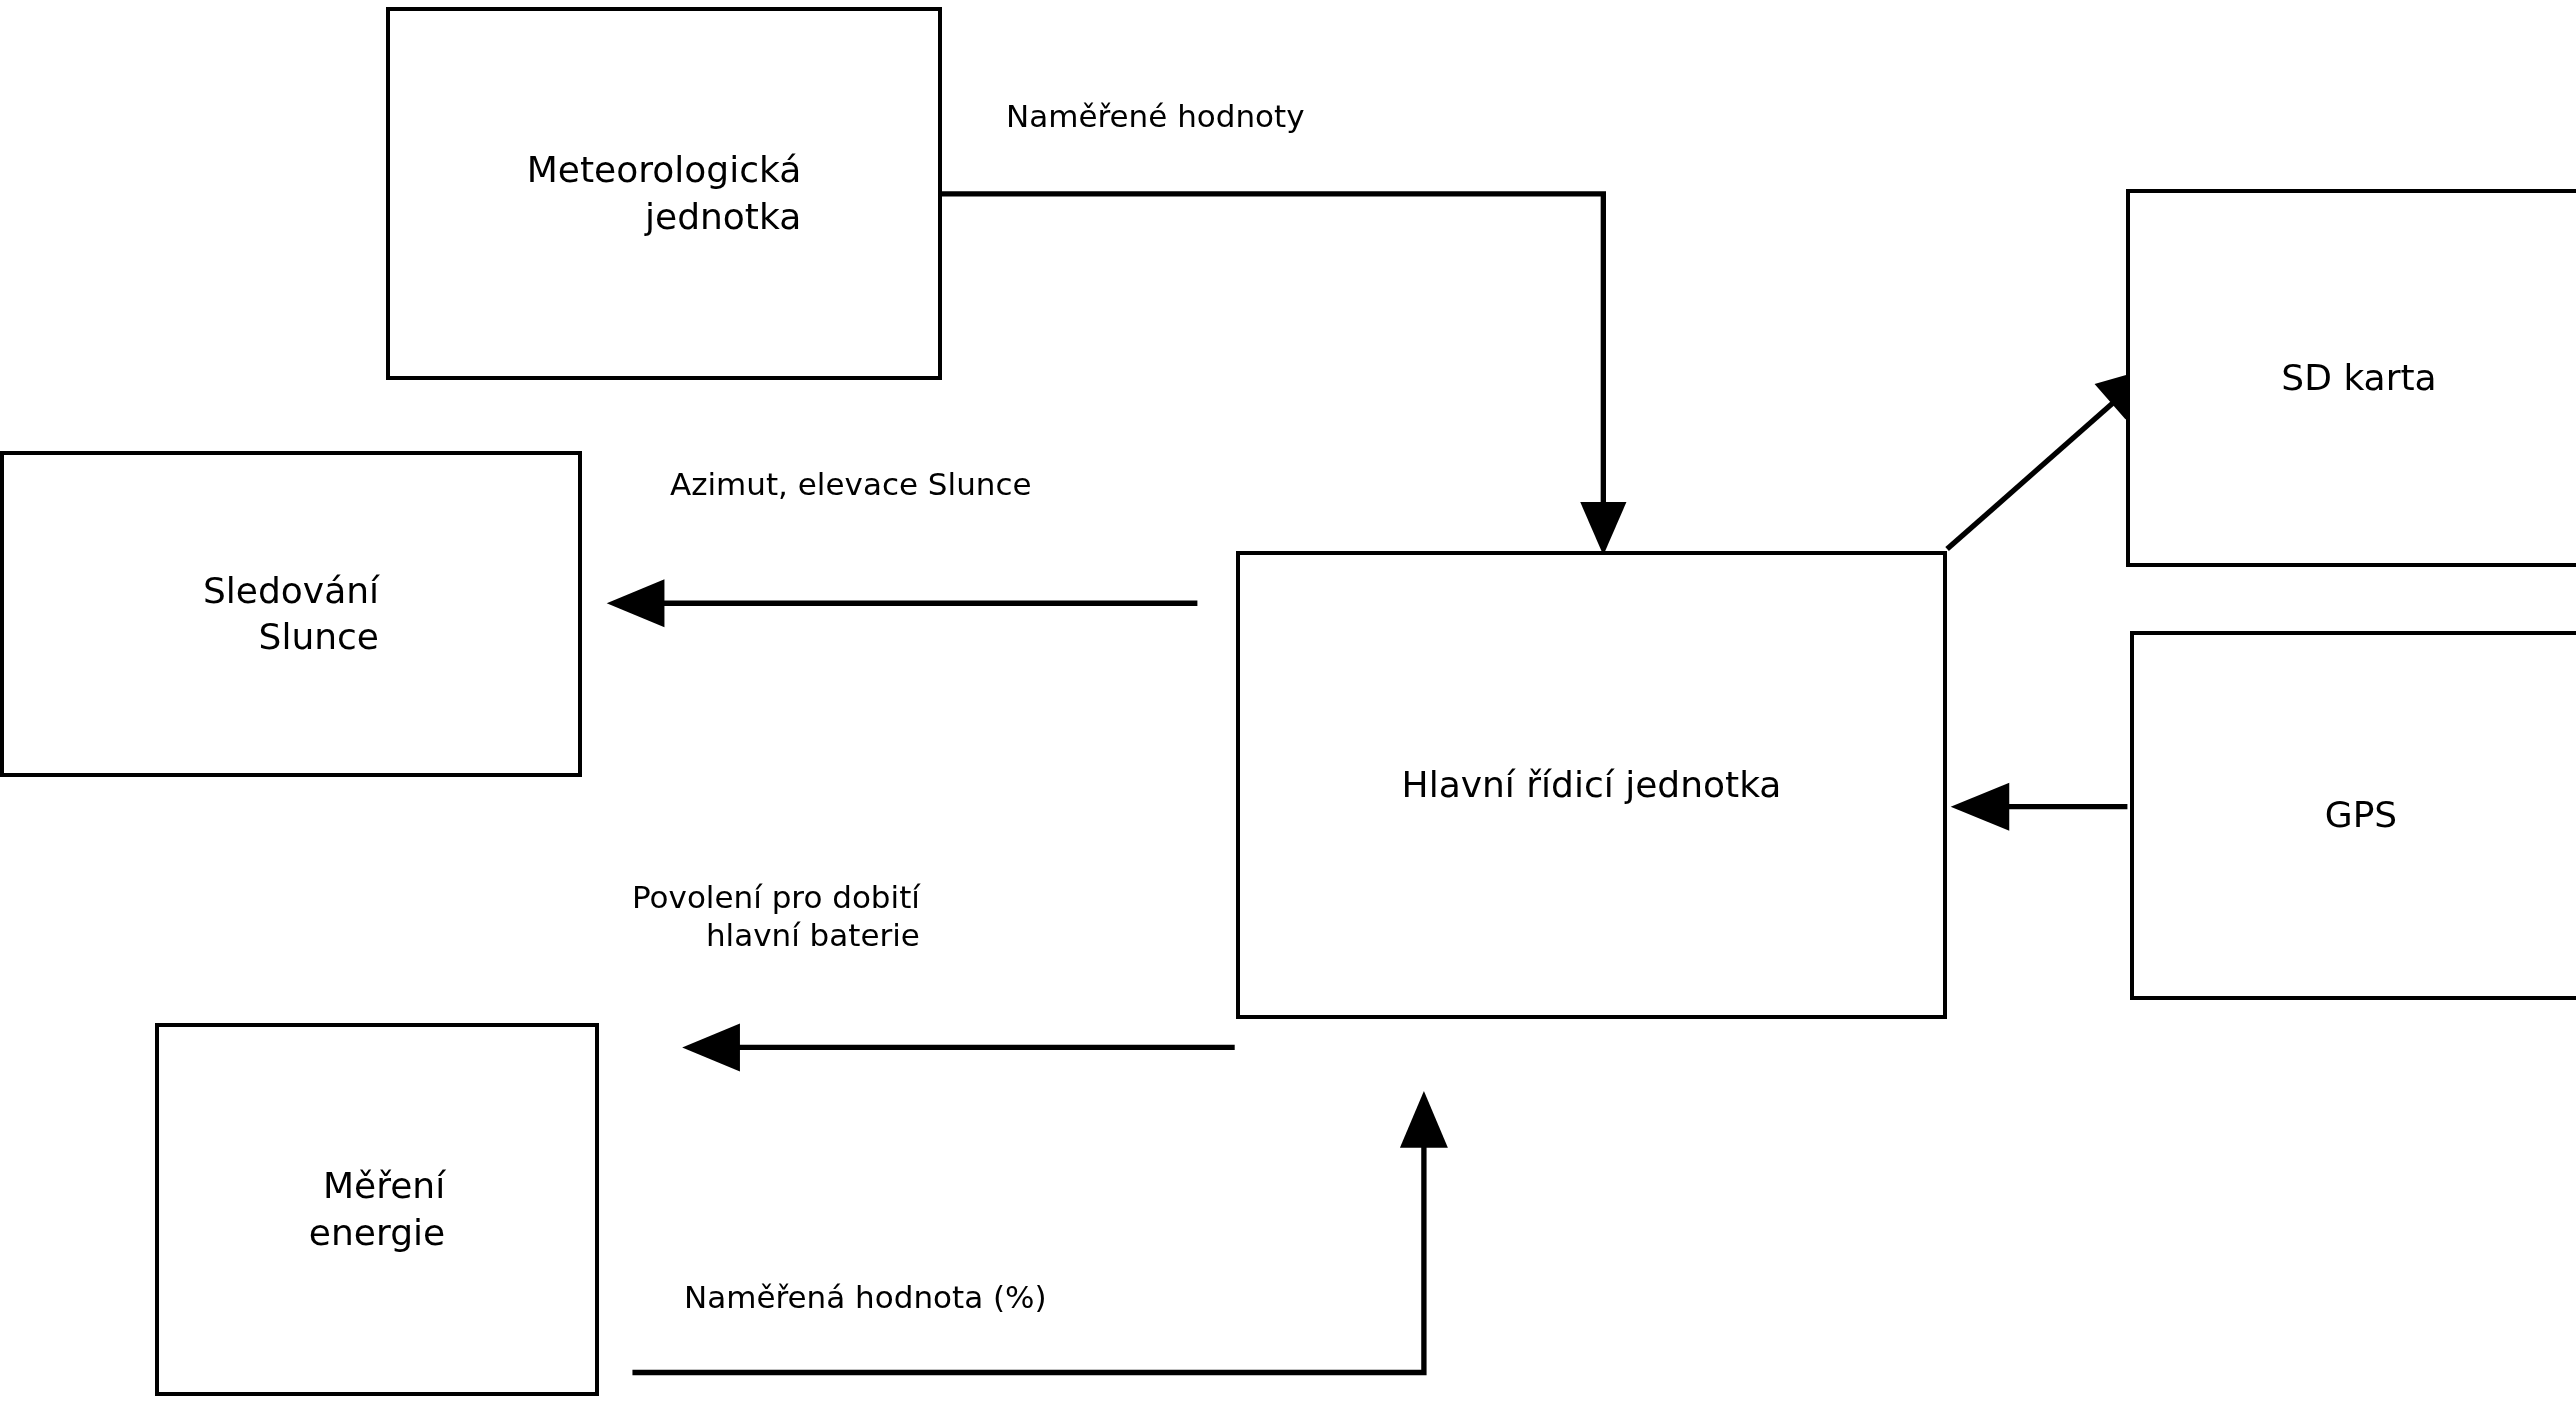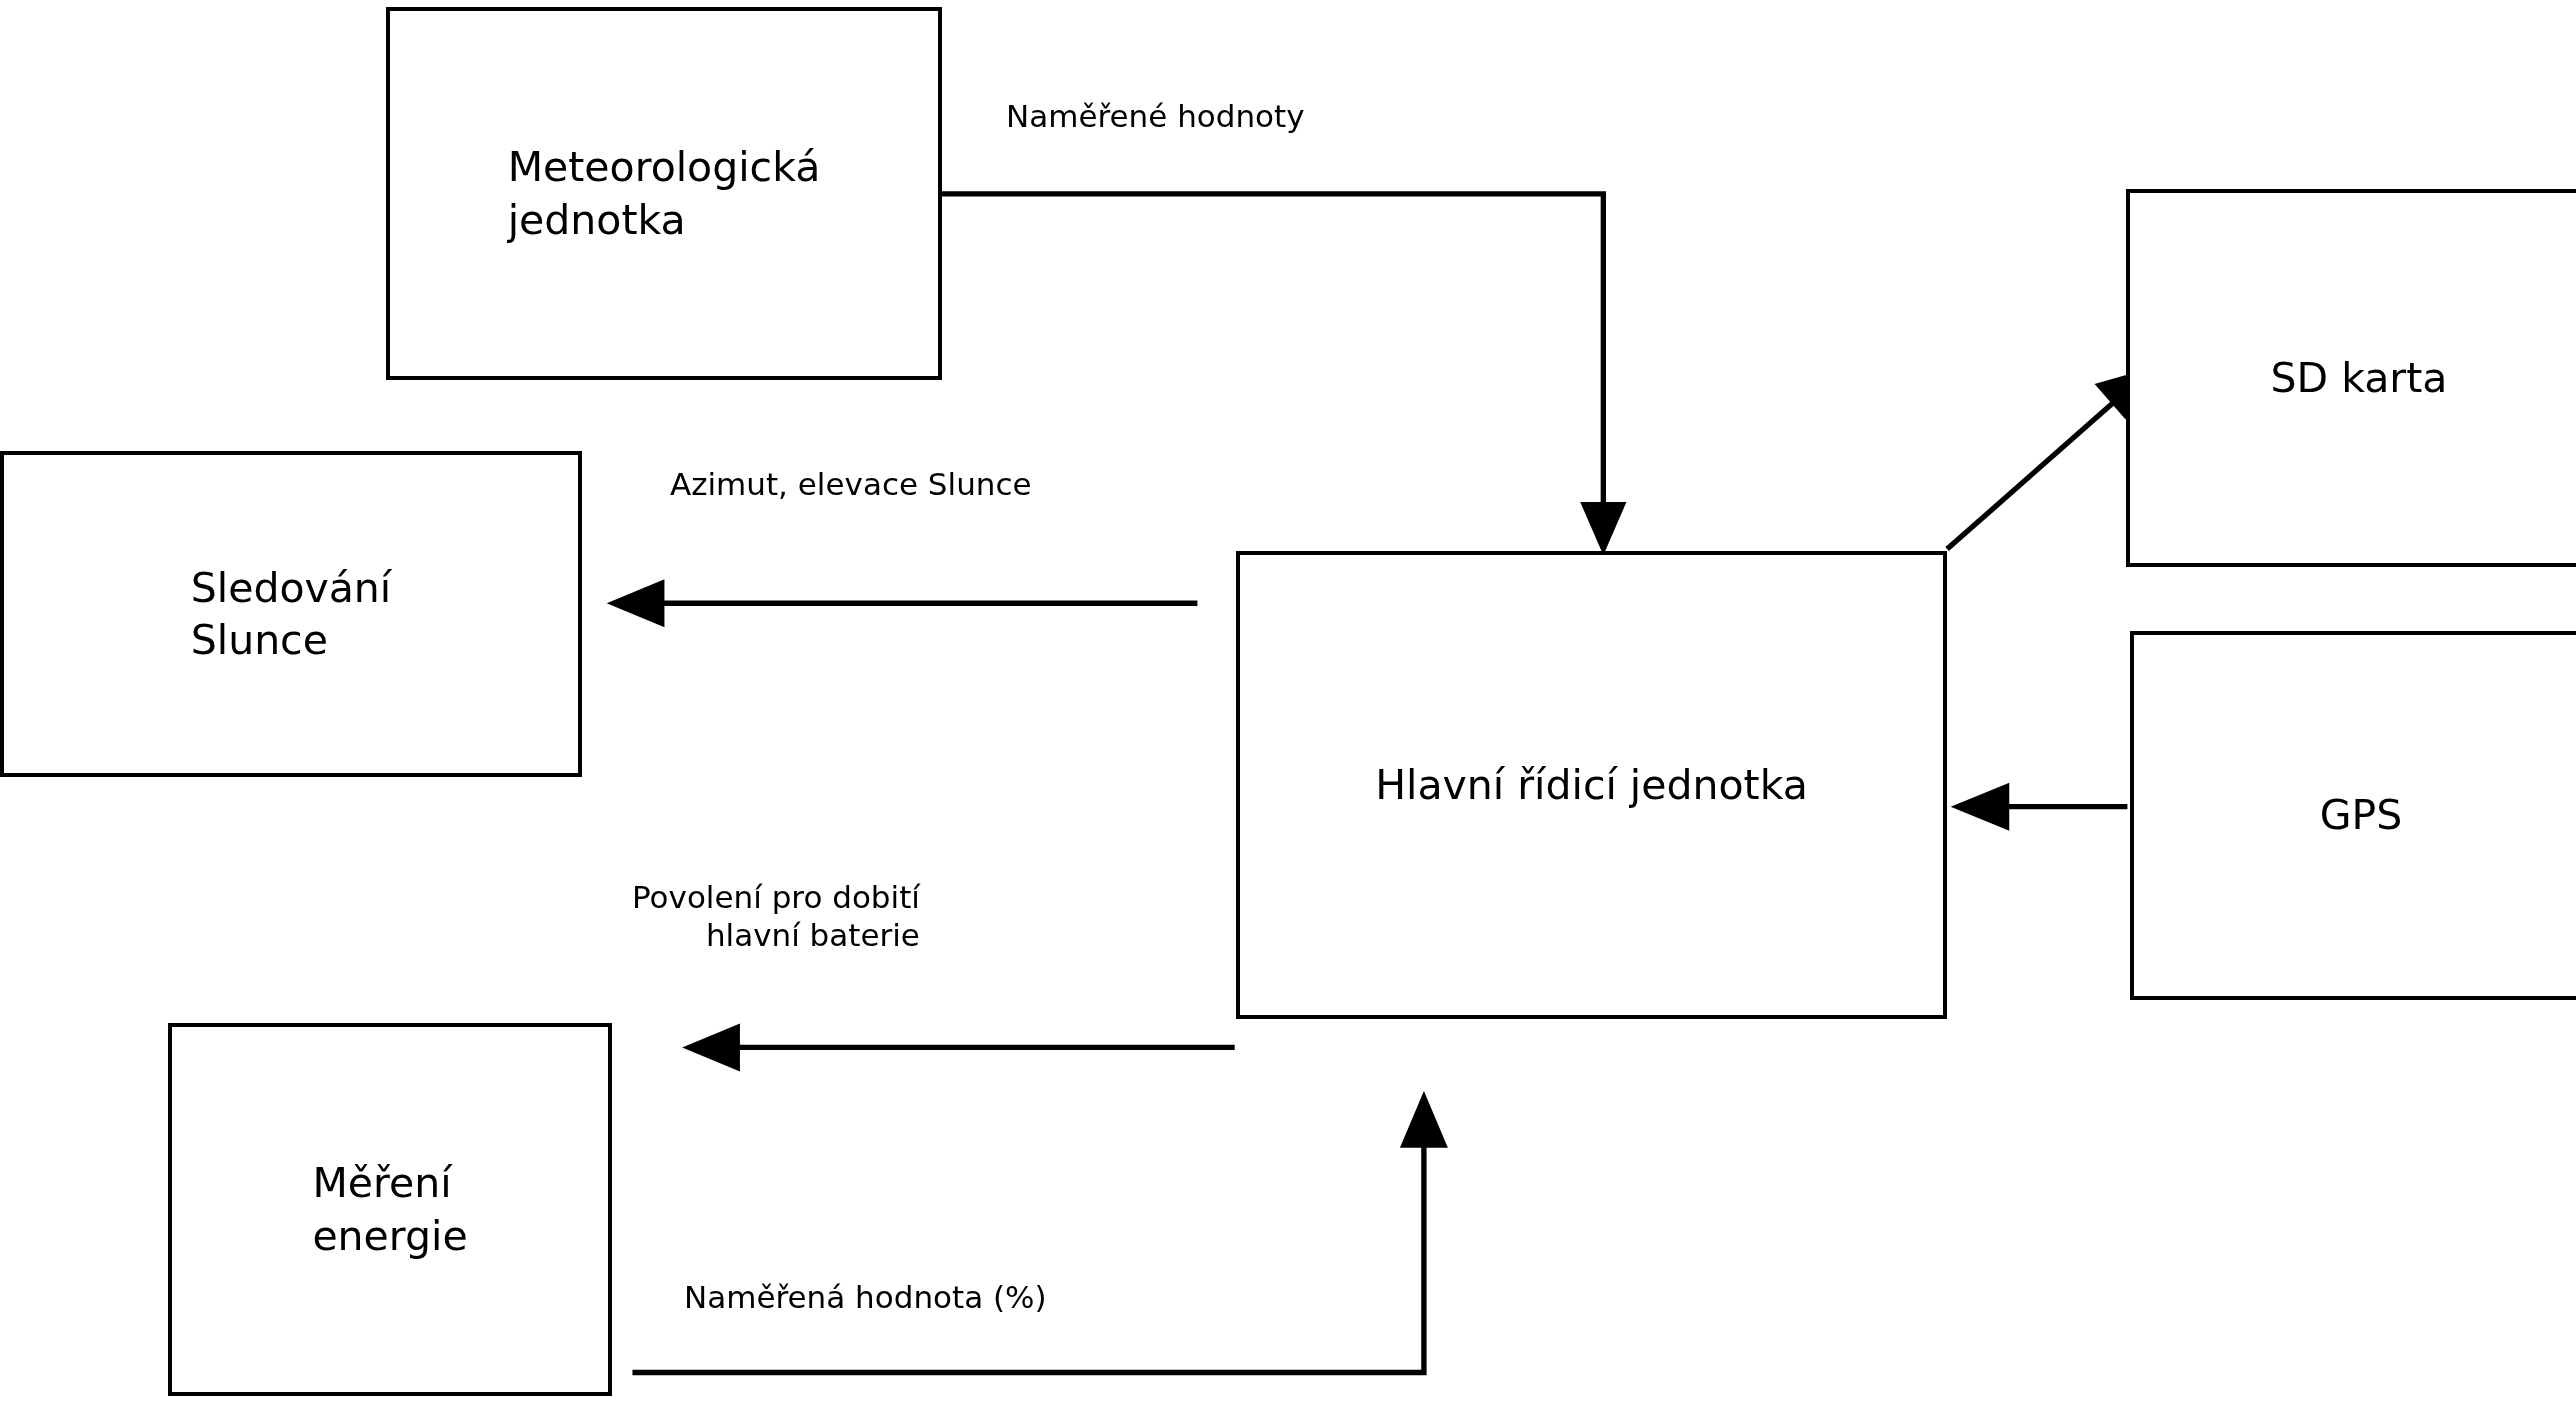--- a/index.html
+++ b/index.html
@@ -17,23 +17,23 @@
     overflow: hidden;
   }
   .node {
     position: absolute;
     box-sizing: border-box;
     border: 4.4px solid #000000;
     background: #ffffff;
     display: flex;
     align-items: center;
     justify-content: center;
-    text-align: left;
+    text-align: right;
     color: #000000;
-    font-size: 41px;
+    font-size: 36px;
     line-height: 1.28;
     white-space: pre-line;
     padding: 3.6px 9px;
   }
   .edge-label {
     position: absolute;
     color: #000000;
     font-size: 31px;
     line-height: 1.22;
     white-space: pre-line;
@@ -94,21 +94,21 @@
       <polygon class="arrowhead" points="2196,908 2262,881 2262,935"></polygon>
     </g>
   </svg>
 
   <div class="node" style="left:386px; top:7px; width:556px; height:373px;">Meteorologická
 jednotka</div>
 
   <div class="node" style="left:0px; top:451px; width:582px; height:326px;">Sledování
 Slunce</div>
 
-  <div class="node" style="left:168px; top:1023px; width:444px; height:373px;">Měření
+  <div class="node" style="left:155px; top:1023px; width:444px; height:373px;">Měření
 energie</div>
 
   <div class="node" style="left:1236px; top:551px; width:711px; height:468px;">Hlavní řídicí jednotka</div>
 
   <div class="node" style="left:2126px; top:189px; width:466px; height:378px;">SD karta</div>
 
   <div class="node" style="left:2130px; top:631px; width:462px; height:369px;">GPS</div>
 
   <div class="edge-label" style="left:1006px; top:98px;">Naměřené hodnoty</div>
 

